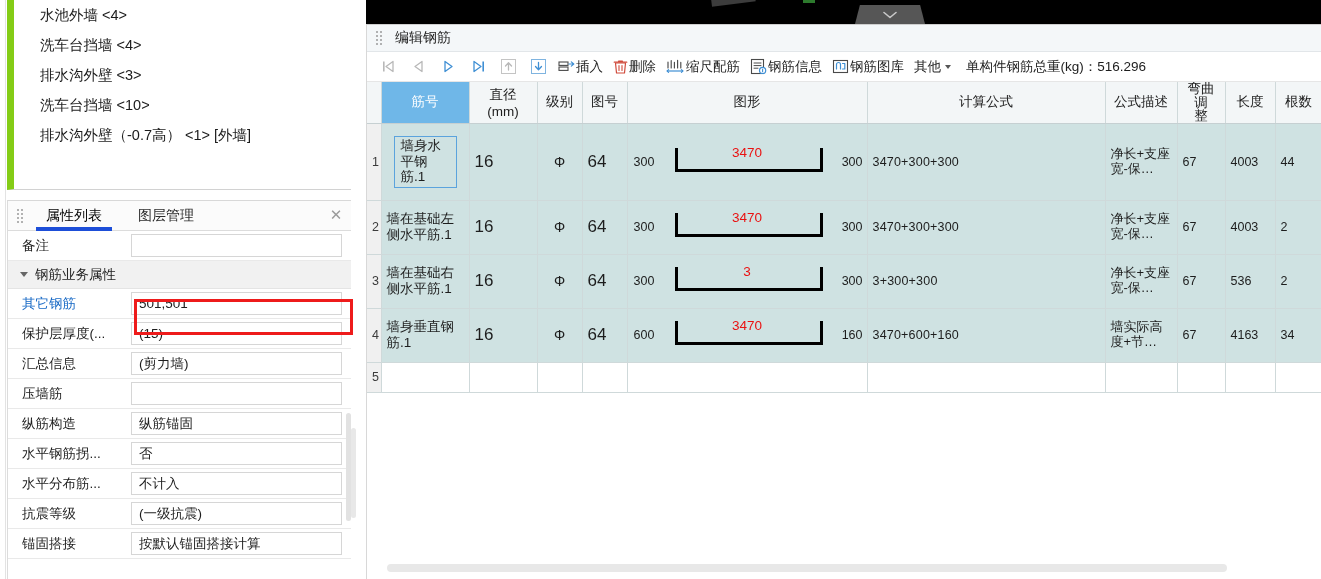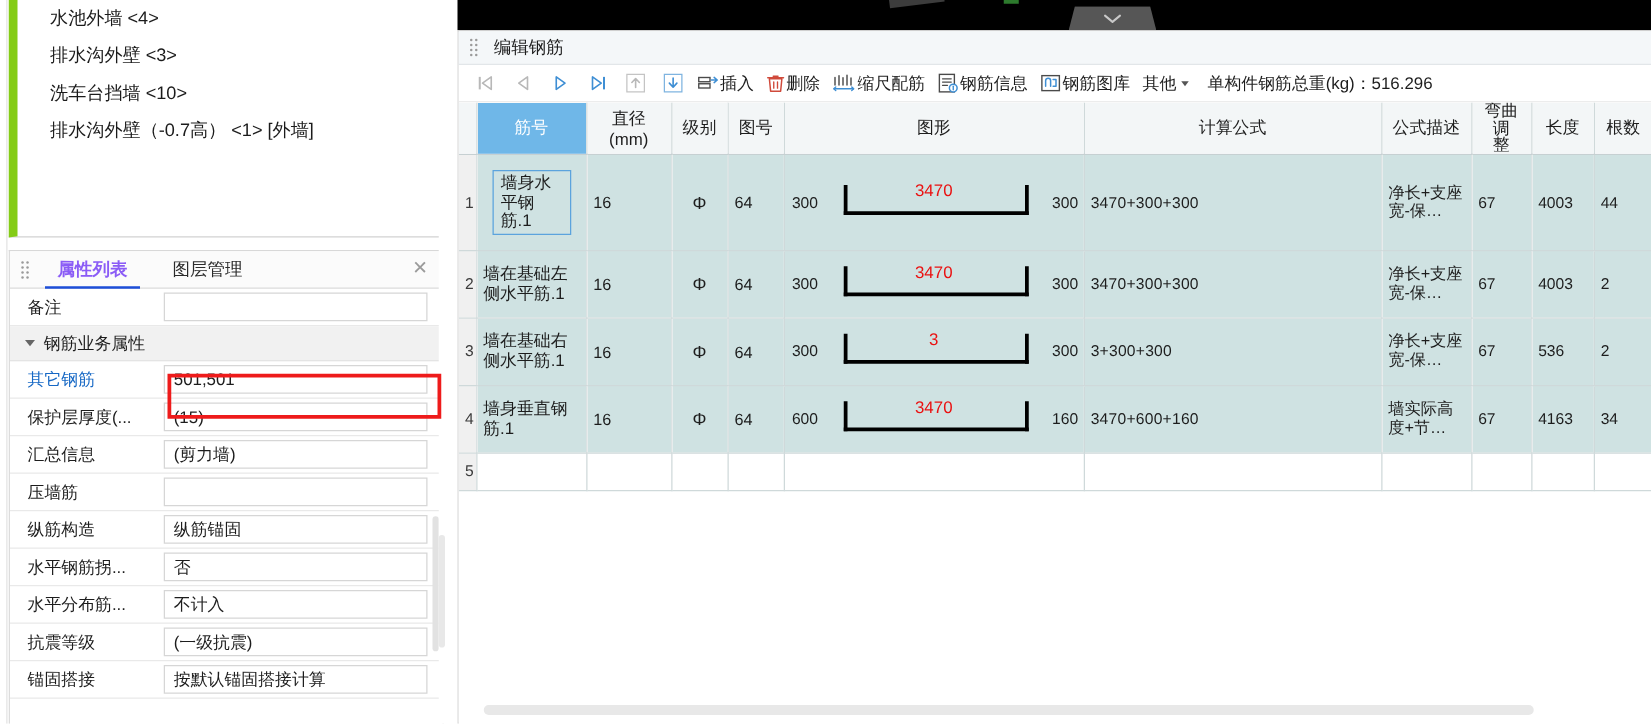--- a/index.html
+++ b/index.html
@@ -55,21 +55,21 @@
   .grip-dots {
     position: absolute; left: 9px; top: 8px; width: 8px; height: 14px;
     display: grid; grid-template-columns: 3px 3px; grid-template-rows: repeat(4, 3px);
     gap: 1px;
   }
   .grip-dots i { width: 2px; height: 2px; background: #9a9a9a; border-radius: 50%; display: block; }
   .ptab {
     position: absolute; top: 0; height: 30px; line-height: 29px;
     font-size: 14px; padding: 0 10px; cursor: default; color: #333;
   }
-  .ptab.active { color: #8b5cf6; border-bottom: 2px solid #1d4ed8; font-weight: bold; }
+  .ptab.active { color: #000000; border-bottom: 4px solid #1d4ed8; font-weight: normal; }
   #ptab-props { left: 28px; }
   #ptab-layers { left: 120px; color: #2b2b2b; }
   #props-close {
     position: absolute; right: 10px; top: 6px;
     width: 16px; height: 16px; color: #9b9b9b; font-size: 15px;
     line-height: 16px; text-align: center; cursor: default;
   }
 
   .prow {
     display: flex; height: 30px; align-items: stretch;
@@ -220,21 +220,21 @@
   table.grid tbody tr.data td { background: #cfe2e2; height: 54px; }
   table.grid tbody tr.empty td { background: #ffffff; height: 30px; }
   td.rownum {
     background: #f0f0f0 !important;
     text-align: center; font-size: 12.5px; color: #3b3b3b;
     border-right: 1px solid #cfd9da;
     padding: 0;
   }
   tr.empty td.rownum { background: #f0f0f0 !important; }
   td.c-name { font-size: 13.5px; line-height: 1.18; padding-left: 7px; }
-  td.c-num { text-align: left; font-size: 13px; padding-left: 10px; }
+  td.c-num { text-align: left; font-size: 17px; padding-left: 10px; }
   td.c-grade { text-align: center; font-size: 14px; }
   td.c-formula { font-size: 12.5px; padding-left: 8px; letter-spacing: 0.2px; }
   td.c-desc { font-size: 13px; line-height: 1.15; padding-left: 6px; }
   td.c-small { font-size: 12.5px; padding-left: 10px; }
   .sel-cell-inner {
     border: 1px solid #5ba3dd; background: #cfe2e2;
     margin: 0; padding: 4px 6px; height: 52px;
     display: flex; align-items: center; box-sizing: border-box;
   }
 
@@ -277,20 +277,24 @@
 <body>
 
 <div id="root">
 
   <div id="left-col">
     <div class="left-edge-rail"></div>
 
     <div id="tree-panel">
       <div class="tree-item">
         <span>水池外墙</span>
+        <span class="cnt">&lt;4&gt;</span>
+      </div>
+      <div class="tree-item">
+        <span>洗车台挡墙</span>
         <span class="cnt">&lt;4&gt;</span>
       </div>
       <div class="tree-item">
         <span>排水沟外壁</span>
         <span class="cnt">&lt;3&gt;</span>
       </div>
       <div class="tree-item">
         <span>洗车台挡墙</span>
         <span class="cnt">&lt;10&gt;</span>
       </div>

